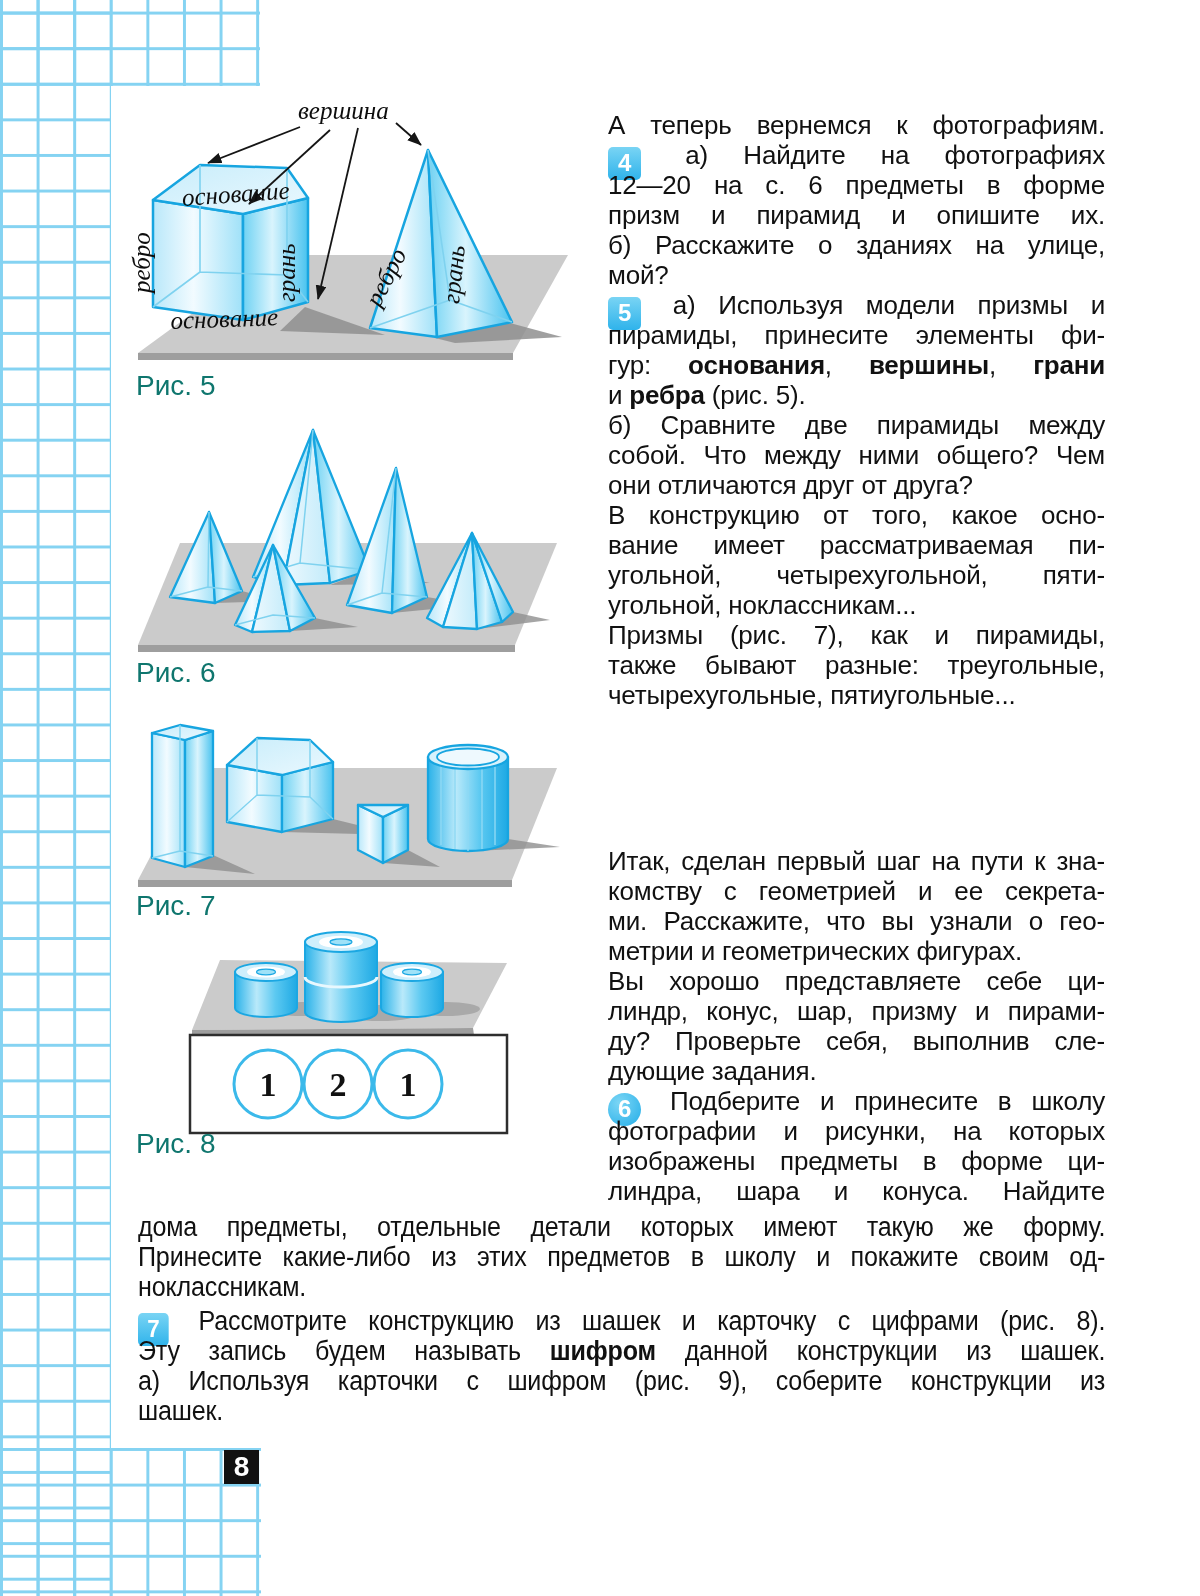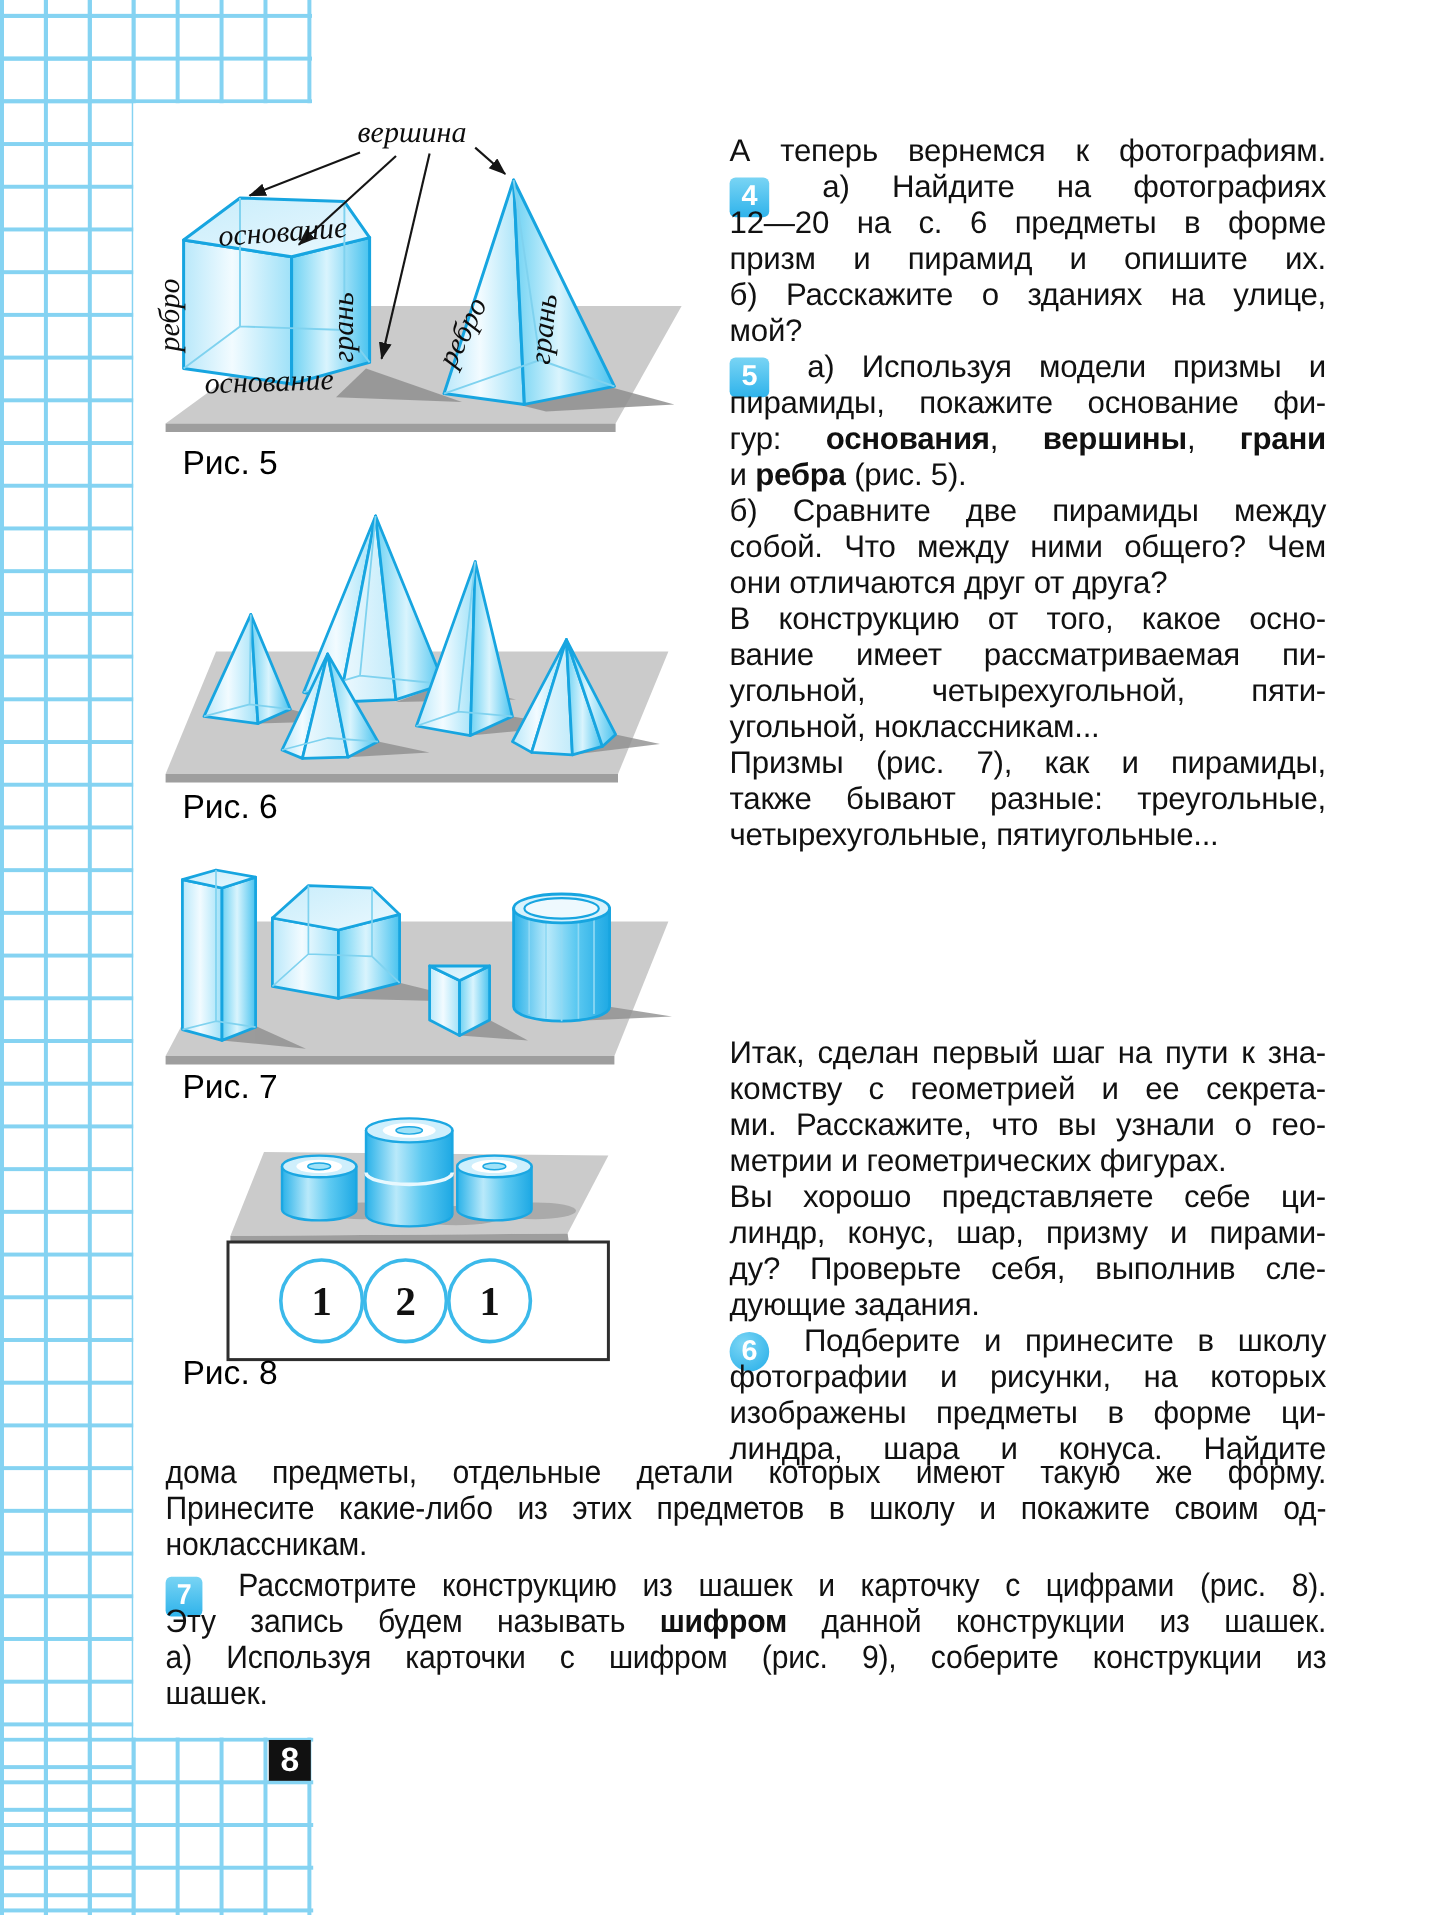--- a/index.html
+++ b/index.html
@@ -9,42 +9,42 @@
   .grid{position:absolute;
     background-image:linear-gradient(to right,#85d3f2 3px,transparent 3px),
                      linear-gradient(to bottom,#85d3f2 3px,transparent 3px);
     background-size:36.6px 35.6px;}
   #gridTop{left:0;top:0;width:260px;height:86px;background-position:0 -24px;}
   #gridLeft{left:0;top:0;width:111px;height:1596px;background-position:0 -24px;}
   #gridBottom{left:0;top:1448px;width:261px;height:148px;background-position:0 0;}
   
   .tcol,.tbot{position:absolute;}
   .tcol{left:608px;width:497px;font-size:26px;line-height:30px;letter-spacing:-0.2px;}
-  #colA{top:110px;} #colB{top:846px;margin-top:16px;}
+  #colA{top:110px;} #colB{top:846px;}
   .tbot{left:138px;width:1040px;font-size:27px;line-height:30px;letter-spacing:-0.2px;
         transform:scaleX(0.93);transform-origin:0 0;}
   #botA{top:1212px;} #botB{top:1306px;}
   .line{height:30px;text-align:justify;}
   .line::after{content:"";display:inline-block;width:100%;height:0;}
   .line.end{text-align:left;}
   .line.end::after{content:none;}
   .line b{font-weight:700;}
   .bq,.bc{display:inline-flex;align-items:center;justify-content:center;
     width:33px;height:33px;margin:-5px 9px -5px 0;vertical-align:-7px;
     color:#fff;font-weight:700;font-size:24px;}
   .bq{background:linear-gradient(180deg,#79d4f4,#2fb3eb);border-radius:5px;}
   .bc{background:radial-gradient(circle at 35% 30%,#7cd6f5,#23ade8);border-radius:50%;}
   
   .fig{position:absolute;}
   #fig5{left:130px;top:95px;width:440px;height:270px;}
   #fig6{left:130px;top:405px;width:440px;height:255px;}
   #fig7{left:130px;top:695px;width:440px;height:200px;}
   #fig8{left:130px;top:925px;width:440px;height:215px;}
   .fig svg{position:absolute;left:0;top:0;}
-  .fig-cap{position:absolute;left:152px;font-size:28px;color:#000000;}
+  .fig-cap{position:absolute;left:136px;font-size:28px;color:#0f766e;}
   #cap5{top:370px;} #cap6{top:657px;} #cap7{top:890px;} #cap8{top:1128px;}
   .flab{position:absolute;font-family:"Liberation Serif",serif;font-style:italic;
         font-size:25px;color:#0d0d0d;white-space:nowrap;transform-origin:0 0;}
   
   #pageNum{position:absolute;left:224px;top:1450px;width:35px;height:34px;background:#111;
     color:#fff;font-weight:700;font-size:28px;display:flex;align-items:center;justify-content:center;}
 </style>
 </head>
 <body>
 
@@ -255,21 +255,21 @@
 <div class="fig-cap" id="cap8">Рис. 8</div>
 
 <div class="tcol" id="colA">
     <div class="line">А теперь вернемся к фотографиям.</div>
     <div class="line"><span class="bq">4</span> а) Найдите на фотографиях</div>
     <div class="line">12—20 на с. 6 предметы в форме</div>
     <div class="line">призм и пирамид и опишите их.</div>
     <div class="line">б) Расскажите о зданиях на улице,</div>
     <div class="line end">мой?</div>
     <div class="line"><span class="bq">5</span> а) Используя модели призмы и</div>
-    <div class="line">пирамиды, покажите основание фи-</div>
+    <div class="line">пирамиды, принесите элементы фи-</div>
     <div class="line">гур: <b>основания</b>, <b>вершины</b>, <b>грани</b></div>
     <div class="line end">и <b>ребра</b> (рис. 5).</div>
     <div class="line">б) Сравните две пирамиды между</div>
     <div class="line">собой. Что между ними общего? Чем</div>
     <div class="line end">они отличаются друг от друга?</div>
     <div class="line">В конструкцию от того, какое осно-</div>
     <div class="line">вание имеет рассматриваемая пи-</div>
     <div class="line">угольной, четырехугольной, пяти-</div>
     <div class="line end">угольной, ноклассникам...</div>
     <div class="line">Призмы (рис. 7), как и пирамиды,</div>

